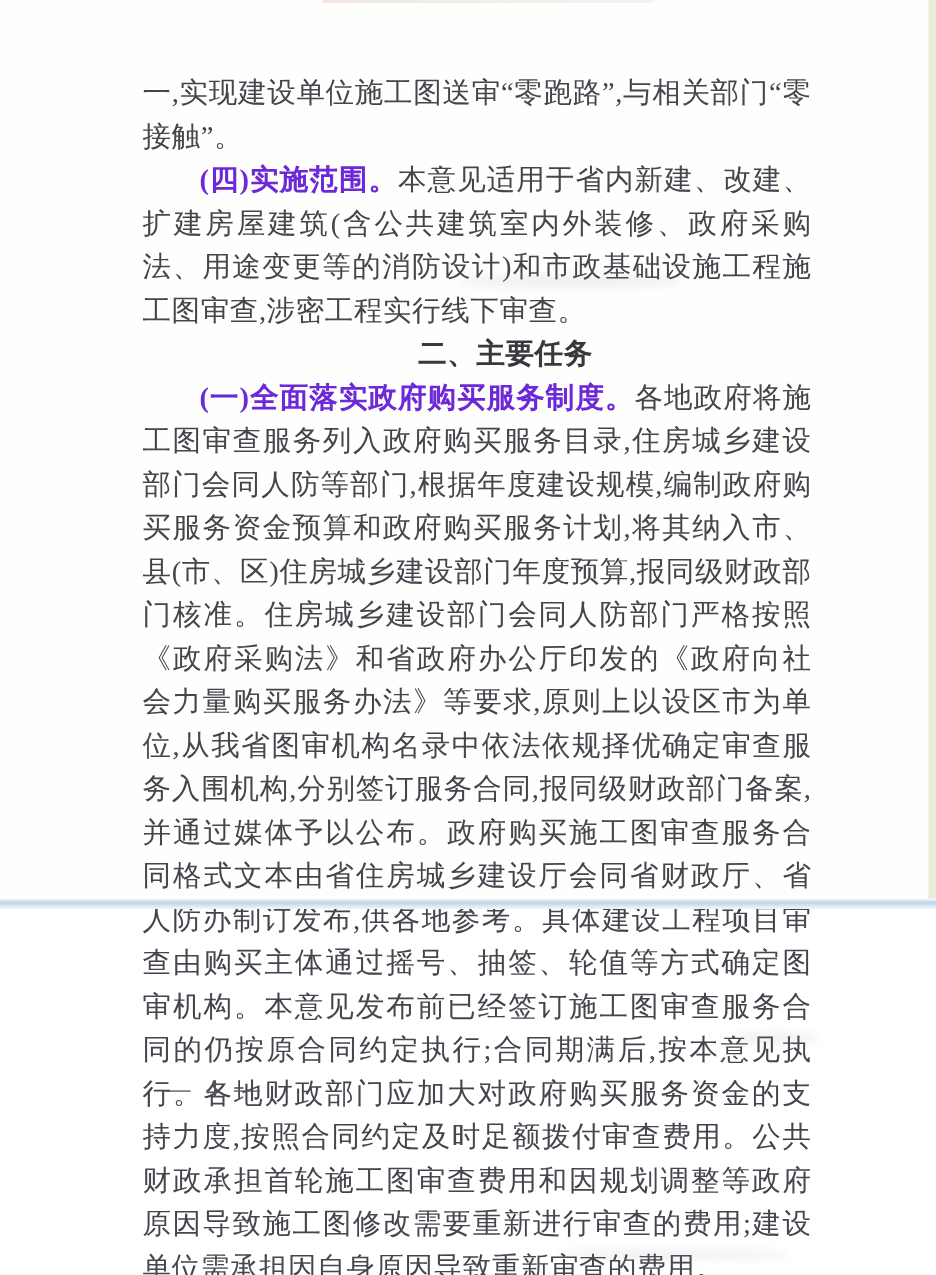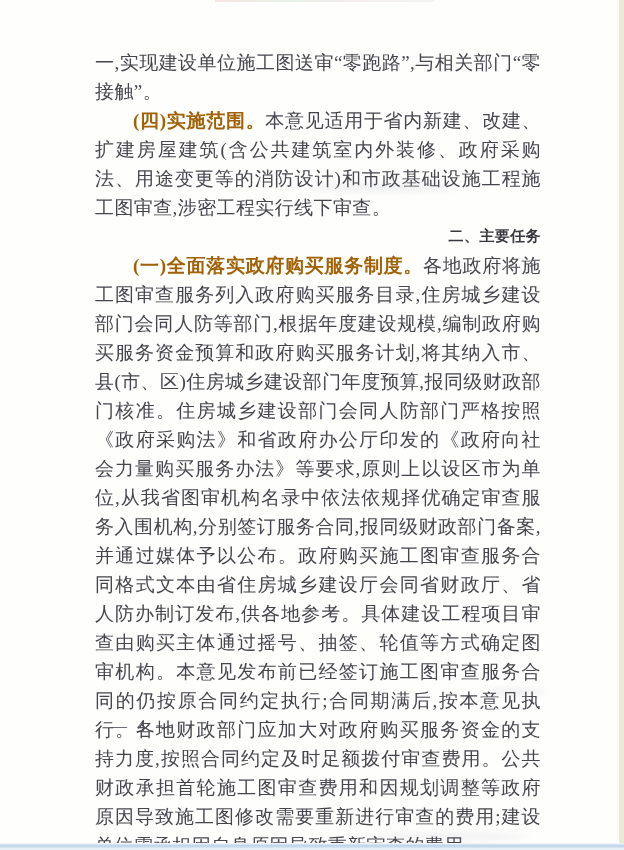--- a/index.html
+++ b/index.html
@@ -6,21 +6,21 @@
     margin: 0;
     padding: 0;
     width: 624px;
     height: 850px;
     background: #ffffff;
     overflow: hidden;
   }
   .page {
     position: relative;
     width: 624px;
-    height: 850px;
+    height: 606px;
     background: #fefefd;
     font-family: "Liberation Serif", "DejaVu Serif", serif;
   }
   
   .scan-top {
     position: absolute;
     left: 215px; top: 0;
     width: 220px; height: 2px;
     background: linear-gradient(90deg,
       rgba(221,120,120,0.28), rgba(150,190,150,0.30),
@@ -49,30 +49,30 @@
     width: 446px;
     color: #45454d;
     font-size: 19px;
     line-height: 29px;
     text-align: justify;
     text-justify: inter-ideograph;
     letter-spacing: 0.4px;
   }
   .content p { margin: 0; }
   .para { text-indent: 2em; }
-  .lead { font-weight: bold; color: #a16207; }
+  .lead { font-weight: bold; color: #6d28d9; }
   .heading {
     margin: 0;
     text-indent: 2em;
     font-family: "DejaVu Sans", "Liberation Sans", sans-serif;
     font-weight: bold;
-    font-size: 15px;
+    font-size: 19px;
     line-height: 29px;
     color: #38383f;
-    text-align: right;
+    text-align: center;
   }
   .page-number {
     position: absolute;
     left: 110px;
     top: 711px;
     font-size: 17px;
     line-height: 29px;
     color: #53535b;
     letter-spacing: 3px;
     font-family: "Liberation Serif", "DejaVu Serif", serif;

